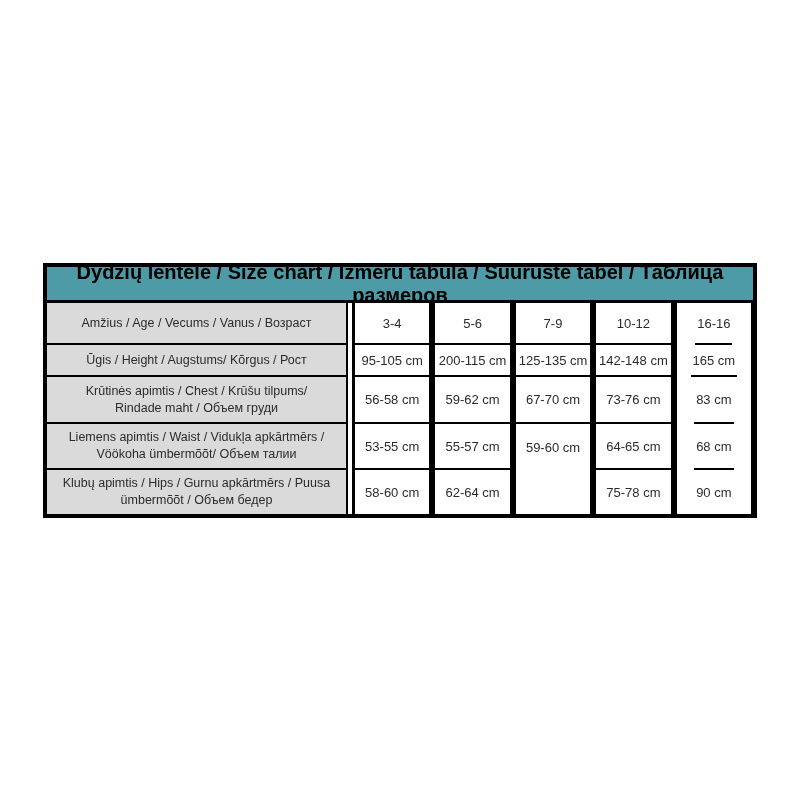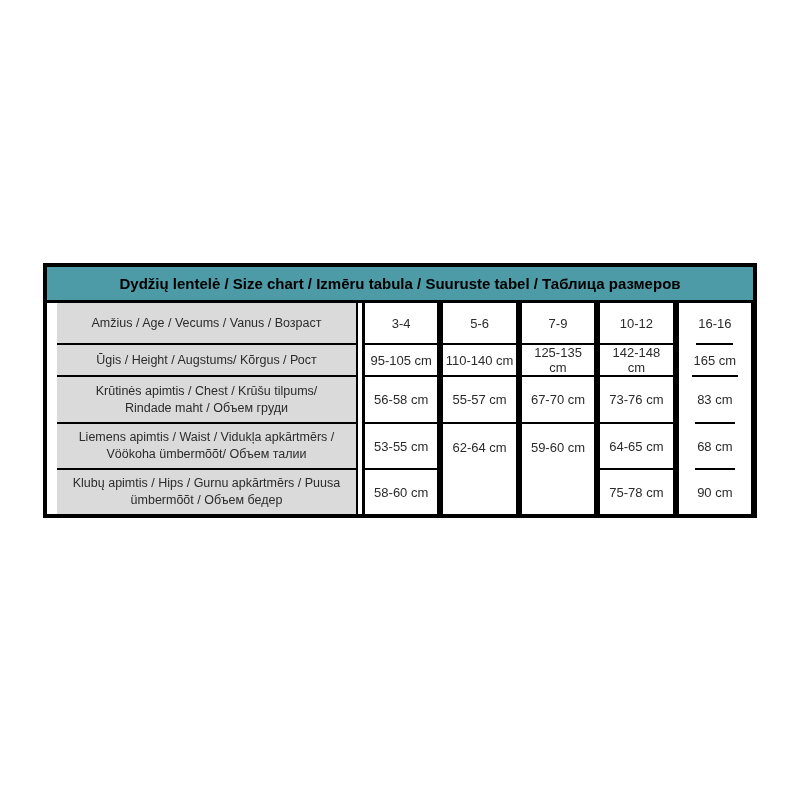--- a/index.html
+++ b/index.html
@@ -17,36 +17,35 @@
     box-sizing: border-box;
     border: 4px solid #000;
     background: #ffffff;
   }
   .table-header {
     background: #4D9BA6;
     border-bottom: 3px solid #000;
     height: 33px;
     display: flex; align-items: center; justify-content: center;
     font-weight: bold;
-    font-size: 15px;
+    font-size: 20px;
     color: #000000;
     text-align: center;
   }
   .table-body {
     display: flex;
     align-items: stretch;
   }
   .col { display: flex; flex-direction: column; }
   .label-col {
     flex: 0 0 299px;
     width: 299px;
     background: #DADADA;
     border-right: 2px solid #000;
     margin-right: 4px;
-    margin-left: 10px;
   }
   .value-col {
     flex: 1 1 0;
     background: #ffffff;
     border-left: 3px solid #000;
     border-right: 3px solid #000;
     margin-right: 0;
   }
   .value-col:last-child { margin-right: 0; border-right: 2px solid #000; align-items: center; }
   .cell {
@@ -87,21 +86,22 @@
     <div class="col value-col">
       <div class="cell value-cell">3-4</div>
       <div class="cell value-cell">95-105 cm</div>
       <div class="cell value-cell">56-58 cm</div>
       <div class="cell value-cell">53-55 cm</div>
       <div class="cell value-cell">58-60 cm</div>
     </div>
 
     <div class="col value-col">
       <div class="cell value-cell">5-6</div>
-      <div class="cell value-cell">110-140 cm</div>
+      <div class="cell value-cell">200-115 cm</div>
+      <div class="cell value-cell">59-62 cm</div>
       <div class="cell value-cell">55-57 cm</div>
       <div class="cell value-cell">62-64 cm</div>
     </div>
 
     <div class="col value-col">
       <div class="cell value-cell">7-9</div>
       <div class="cell value-cell">125-135 cm</div>
       <div class="cell value-cell">67-70 cm</div>
       <div class="cell value-cell">59-60 cm</div>
     </div>

